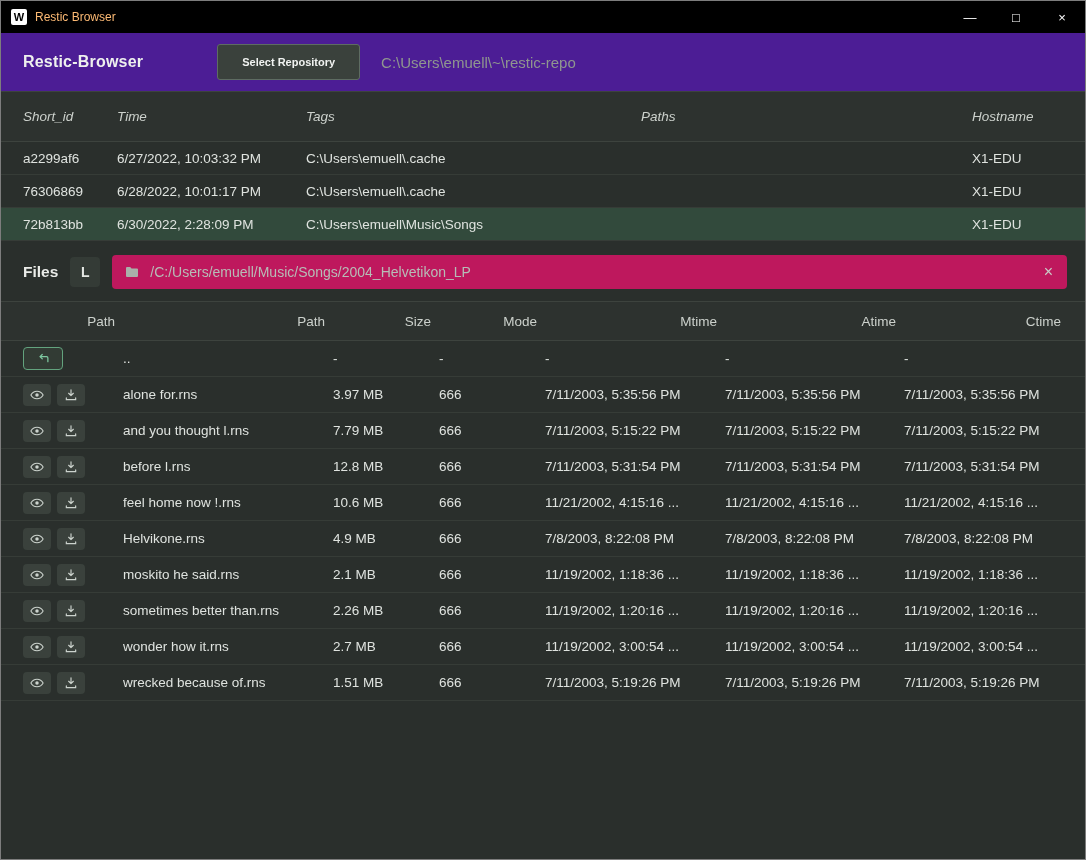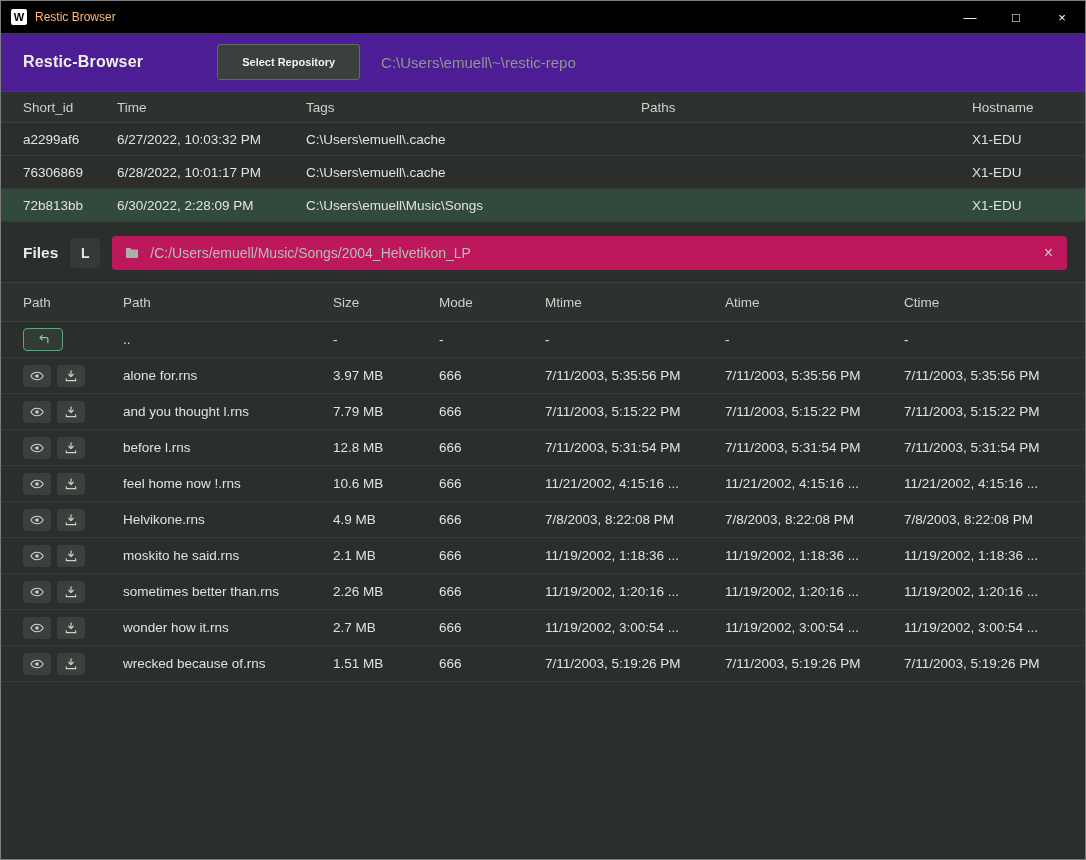--- a/index.html
+++ b/index.html
@@ -28,42 +28,42 @@
               padding:11px 24px; border-radius:3px; font-family:Liberation Sans, sans-serif; cursor:pointer;margin-left:48px; }
   .repo-path { margin-left:21px; color:#8f968f; font-size:15px; white-space:nowrap; }
 
   
   .section-head { padding:20px 22px 16px; }
   .section-title { font-size:15.5px; font-weight:700; color:#eaece9; }
 
   
   .snap-grid { display:grid; grid-template-columns:94px 189px 335px 331px 1fr; align-items:center;
                padding:0 16px 0 22px; }
-  .snap-header { height:32px; border-top:1px solid #3d433e; border-bottom:1px solid #3d433e;
-                 background:#2d322f; color:#ccd1cc; font-size:13.5px; }
+  .snap-header { height:51px; border-top:1px solid #3d433e; border-bottom:1px solid #3d433e;
+                 background:#2d322f; color:#ccd1cc; font-size:13.5px;font-style:italic; }
   .snap-row { height:33px; border-bottom:1px solid #363c37; font-size:13.5px; cursor:default; }
   .snap-row.selected { background:#324a3c; }
   .cell { white-space:nowrap; overflow:hidden; text-overflow:clip; padding-right:8px; }
 
   
   .files-bar { display:flex; align-items:center; padding:14px 18px 12px 22px; gap:12px; flex:none; }
   .tree-btn { width:30px; height:30px; background:#343b36; border:none; border-radius:4px;
               color:#e3e7e3; font-weight:700; font-size:14px; font-family:inherit; cursor:pointer; flex:none; }
   .pathbar { flex:1; height:34px; background:#be185d; border-radius:4px; display:flex; align-items:center;
              padding:0 12px; gap:10px; font-size:14px; color:#b7bdb7; }
   .pathbar .folder-ic { display:flex; flex:none; }
   .path-text { flex:1; white-space:nowrap; overflow:hidden; }
   .clear-btn { background:none; border:none; color:#c9cfc9; font-size:16px; cursor:pointer;
                font-family:inherit; padding:0 2px; flex:none; }
 
   
   .files-grid { display:grid; grid-template-columns:100px 210px 106px 106px 180px 179px 1fr; align-items:center;
                 padding:0 16px 0 22px; }
   .files-header { height:40px; border-top:1px solid #3d433e; border-bottom:1px solid #3d433e;
-                  background:#2d322f; color:#ccd1cc; font-size:13.5px; }
+                  background:#2d322f; color:#ccd1cc; font-size:13.5px;text-align:right; }
   .file-row { height:36px; border-bottom:1px solid #363c37; font-size:13.5px; }
   .actions { display:flex; align-items:center; gap:6px; }
   .icon-btn { width:28px; height:22px; background:#3a413c; border:none; border-radius:4px;
               display:flex; align-items:center; justify-content:center; padding:0; cursor:pointer; }
   .icon-btn svg { width:14px; height:14px; display:block; }
   .parent-btn { width:40px; height:23px; background:#323b34; border:1px solid #63a37e; border-radius:4px;
                 display:flex; align-items:center; justify-content:center; padding:0; cursor:pointer; }
   .parent-btn svg { width:15px; height:15px; display:block; }
   .files-body-wrap { flex:1; overflow:hidden; }
 </style>

